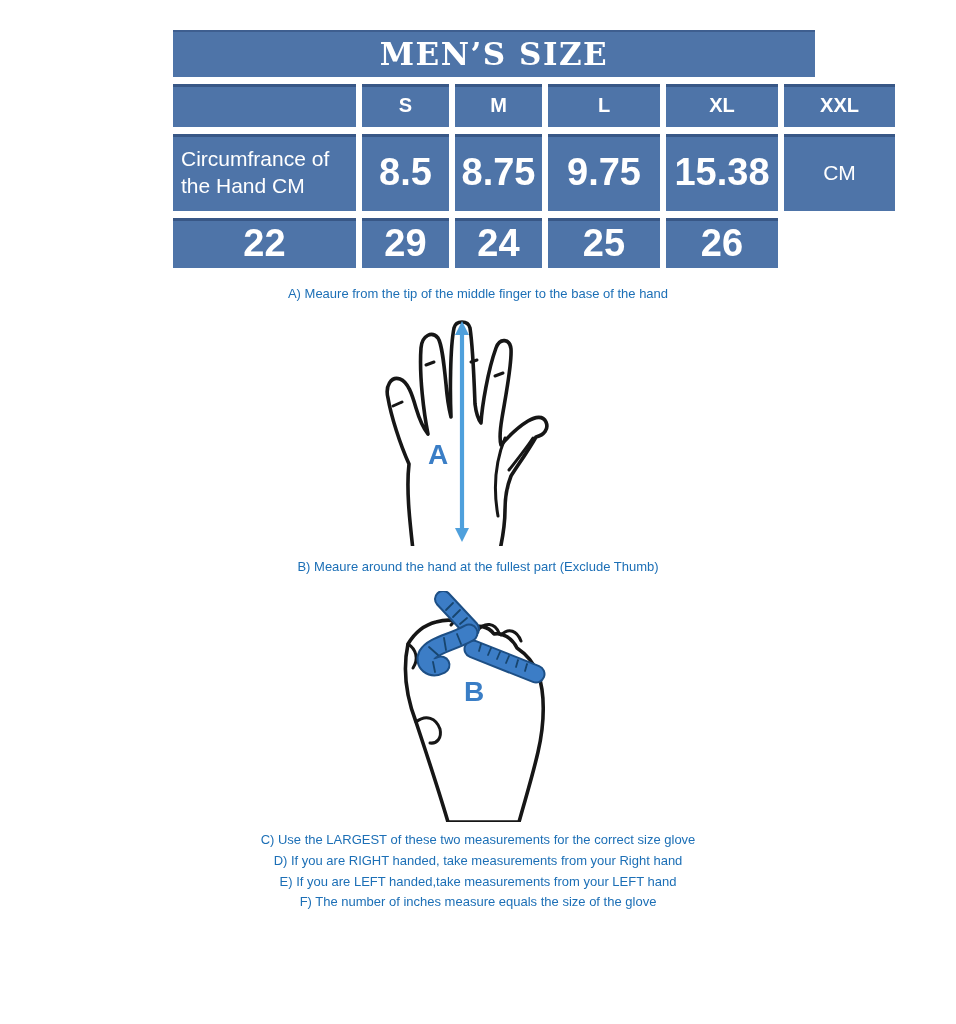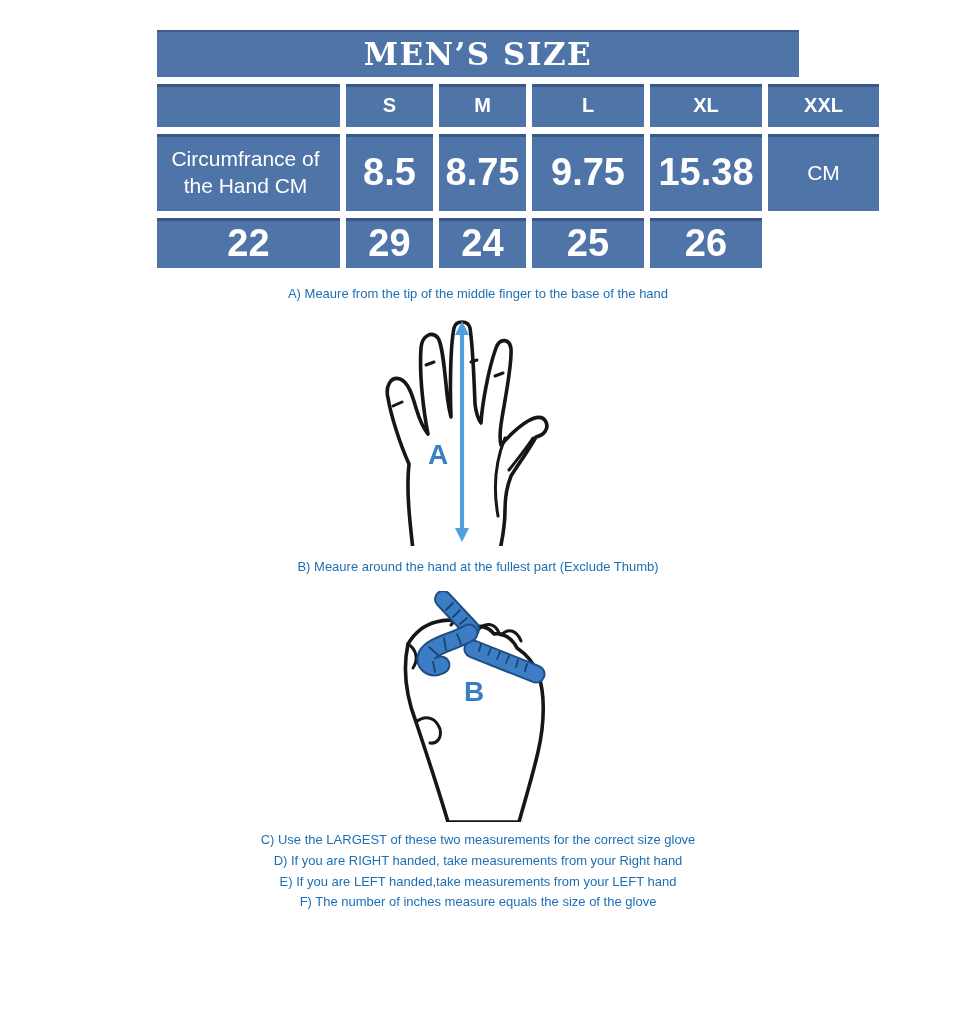--- a/index.html
+++ b/index.html
@@ -12,42 +12,42 @@
     --tape_tick:#17456e;
     --letter_blue:#3a7ec6;
     --ink:#161616;
   }
   *{box-sizing:border-box;margin:0;padding:0;}
   html,body{background:#ffffff;}
   body{
     width:956px;height:1024px;position:relative;overflow:hidden;
     font-family:"Liberation Sans", sans-serif;
   }
-  .size-table{position:absolute;left:157px;top:30px;width:642px;}
+  .size-table{position:absolute;left:173px;top:30px;width:642px;}
   .title-row{
     height:47px;background:var(--cell_blue);color:#fff;
     display:flex;align-items:center;justify-content:center;
     font-family:"DejaVu Serif", serif;font-weight:900;font-size:31px;letter-spacing:1.5px;
     box-shadow:inset 0 2px 0 rgba(20,40,80,.28);
   }
   .grid{
     margin-top:7px;display:grid;
     grid-template-columns:183px 87px 87px 112px 112px 111px;
     grid-template-rows:43px 77px 50px;
     column-gap:6px;row-gap:7px;
   }
   .cell{
     background:var(--cell_blue);color:#fff;
     display:flex;align-items:center;justify-content:center;
     box-shadow:inset 0 3px 0 rgba(20,40,80,.38);
   }
   .cell.head{font-weight:bold;font-size:20px;}
   .cell.num{font-weight:bold;font-size:38px;}
   .cell.rowlabel{font-size:21px;}
-  .cell.left{justify-content:flex-start;text-align:center;padding:0 14px 0 8px;line-height:1.25;}
+  .cell.left{justify-content:flex-start;text-align:left;padding:0 14px 0 8px;line-height:1.25;}
   .note{
     position:absolute;left:0;width:956px;text-align:center;
     color:var(--text_blue);font-size:13px;white-space:pre;
   }
   .fig{position:absolute;}
   .outline{fill:#fff;stroke:var(--ink);stroke-width:3.6;stroke-linecap:round;stroke-linejoin:round;}
   .detail{fill:none;stroke:var(--ink);stroke-width:3;stroke-linecap:round;}
   .arrow-line{stroke:var(--arrow_blue);stroke-width:4.2;}
   .arrow-head{fill:var(--arrow_blue);}
   .tape-under{fill:none;stroke:var(--tape_outline);stroke-linecap:round;}

